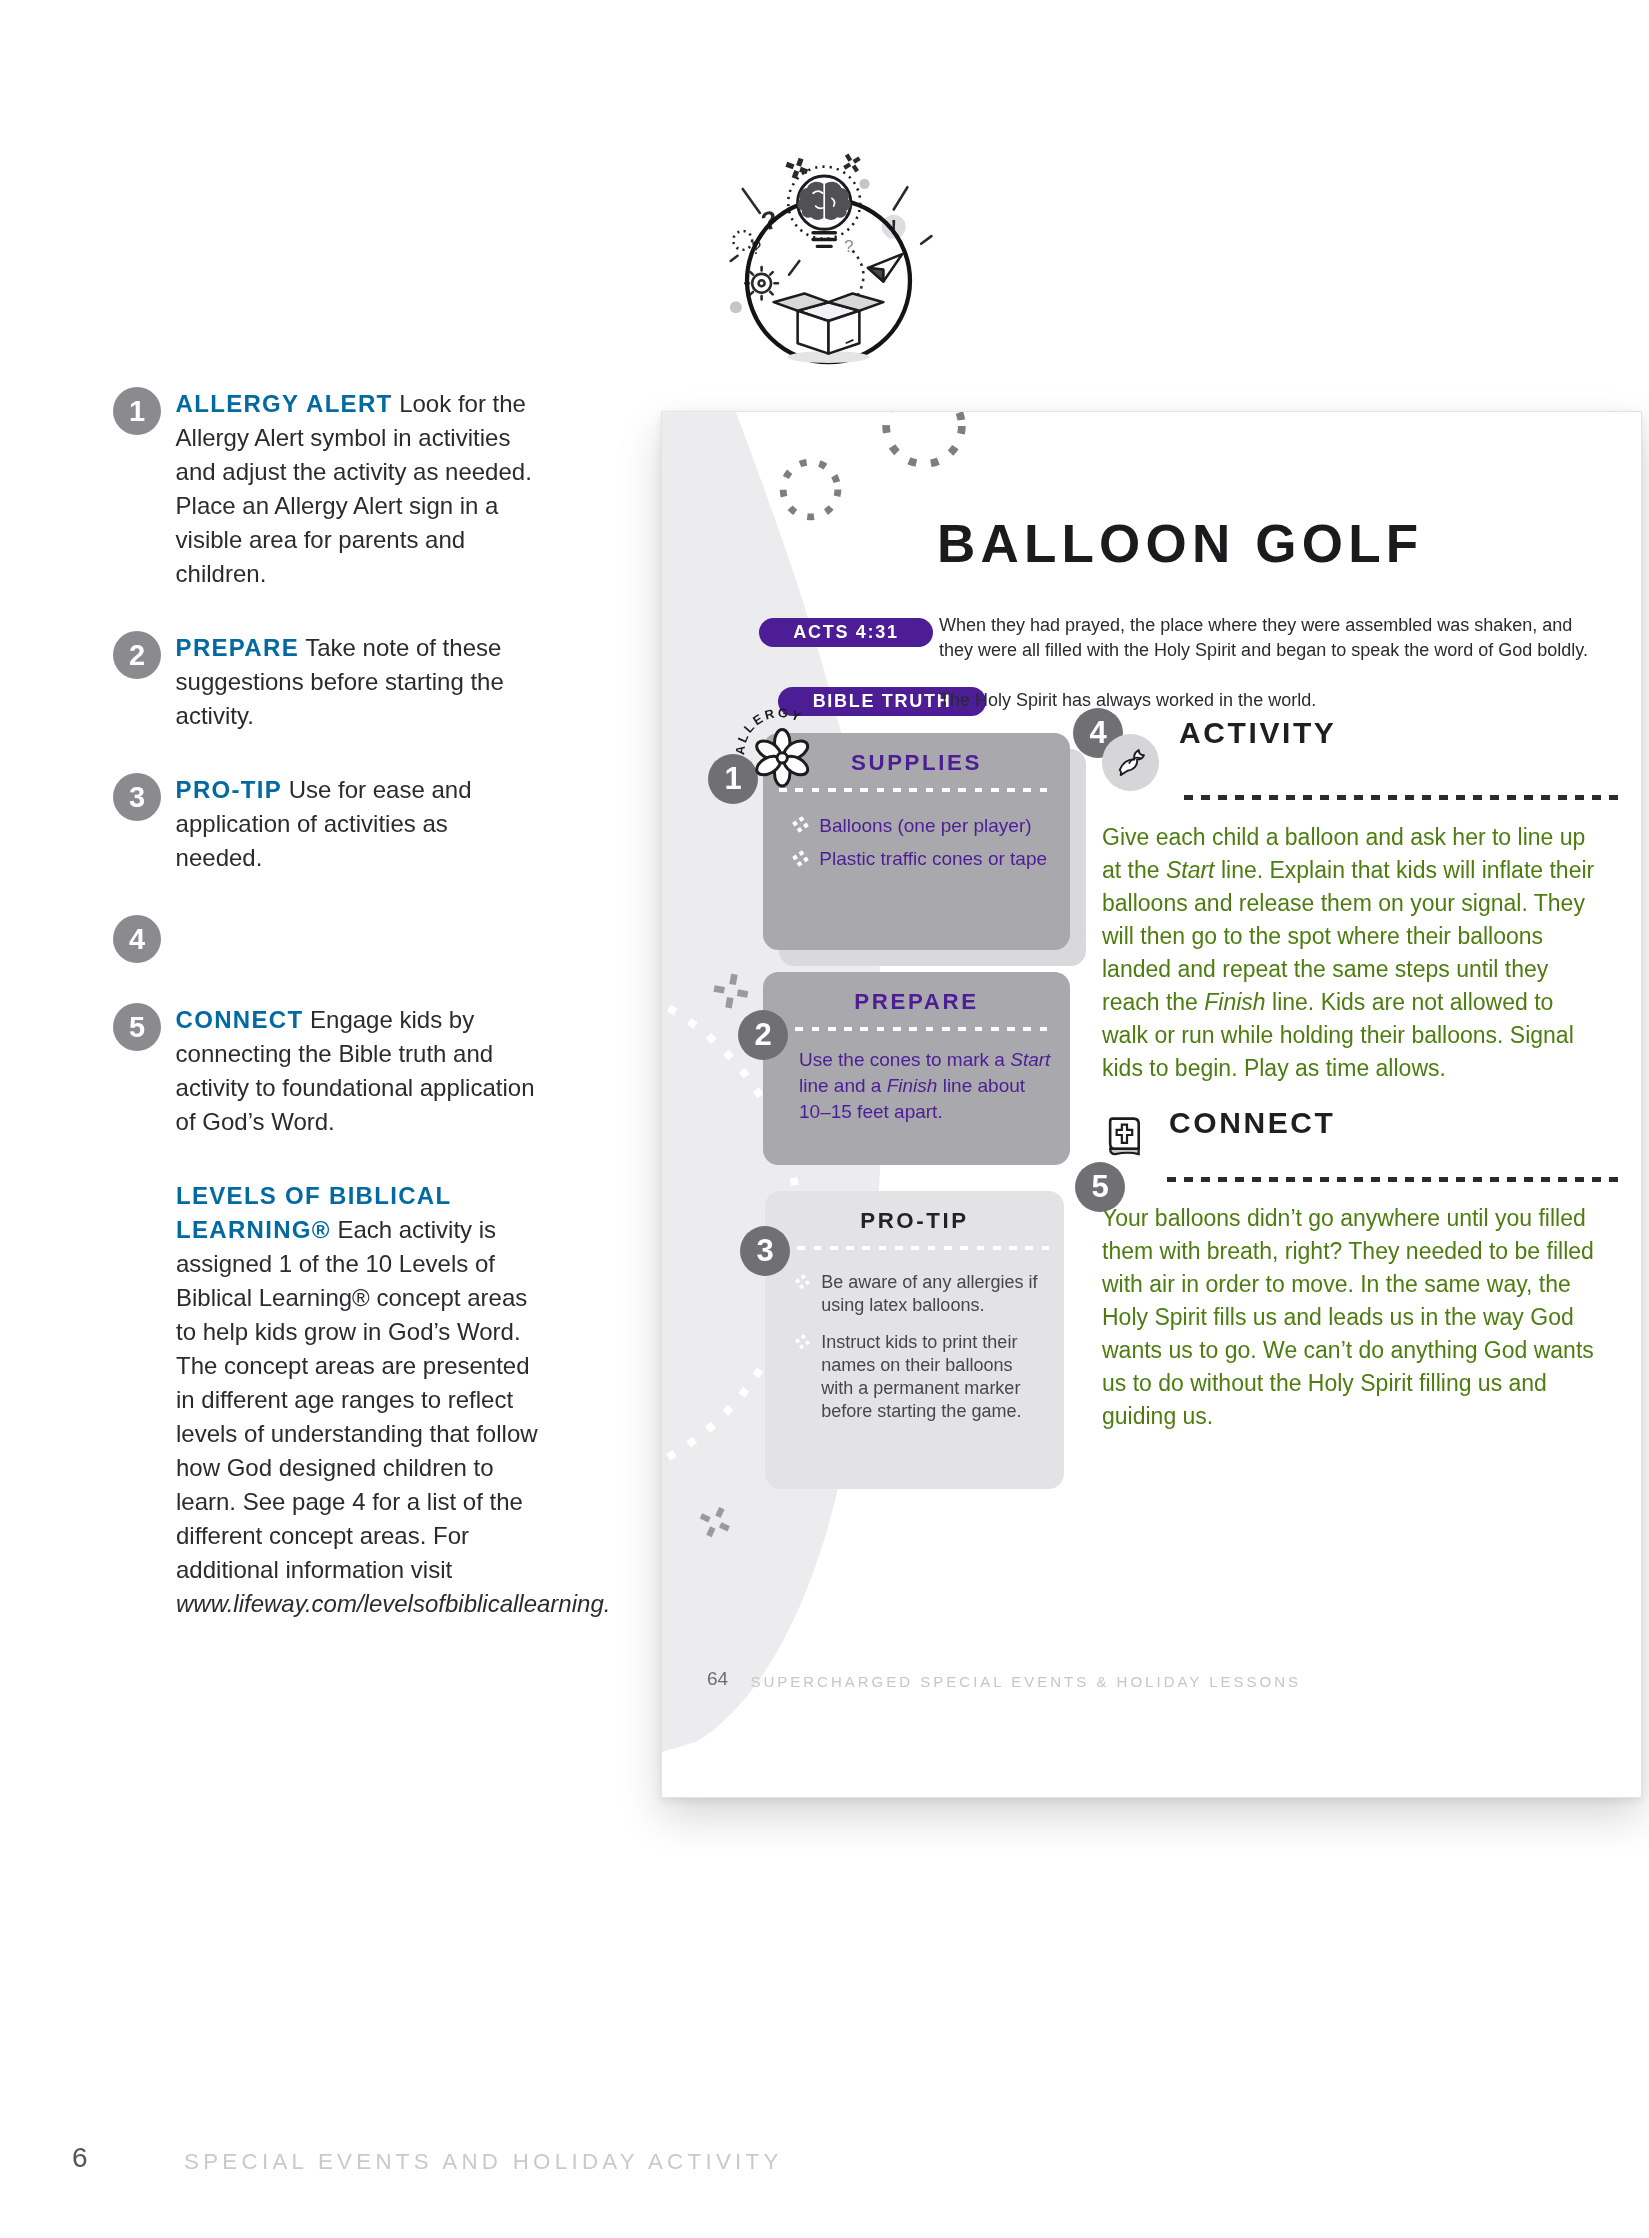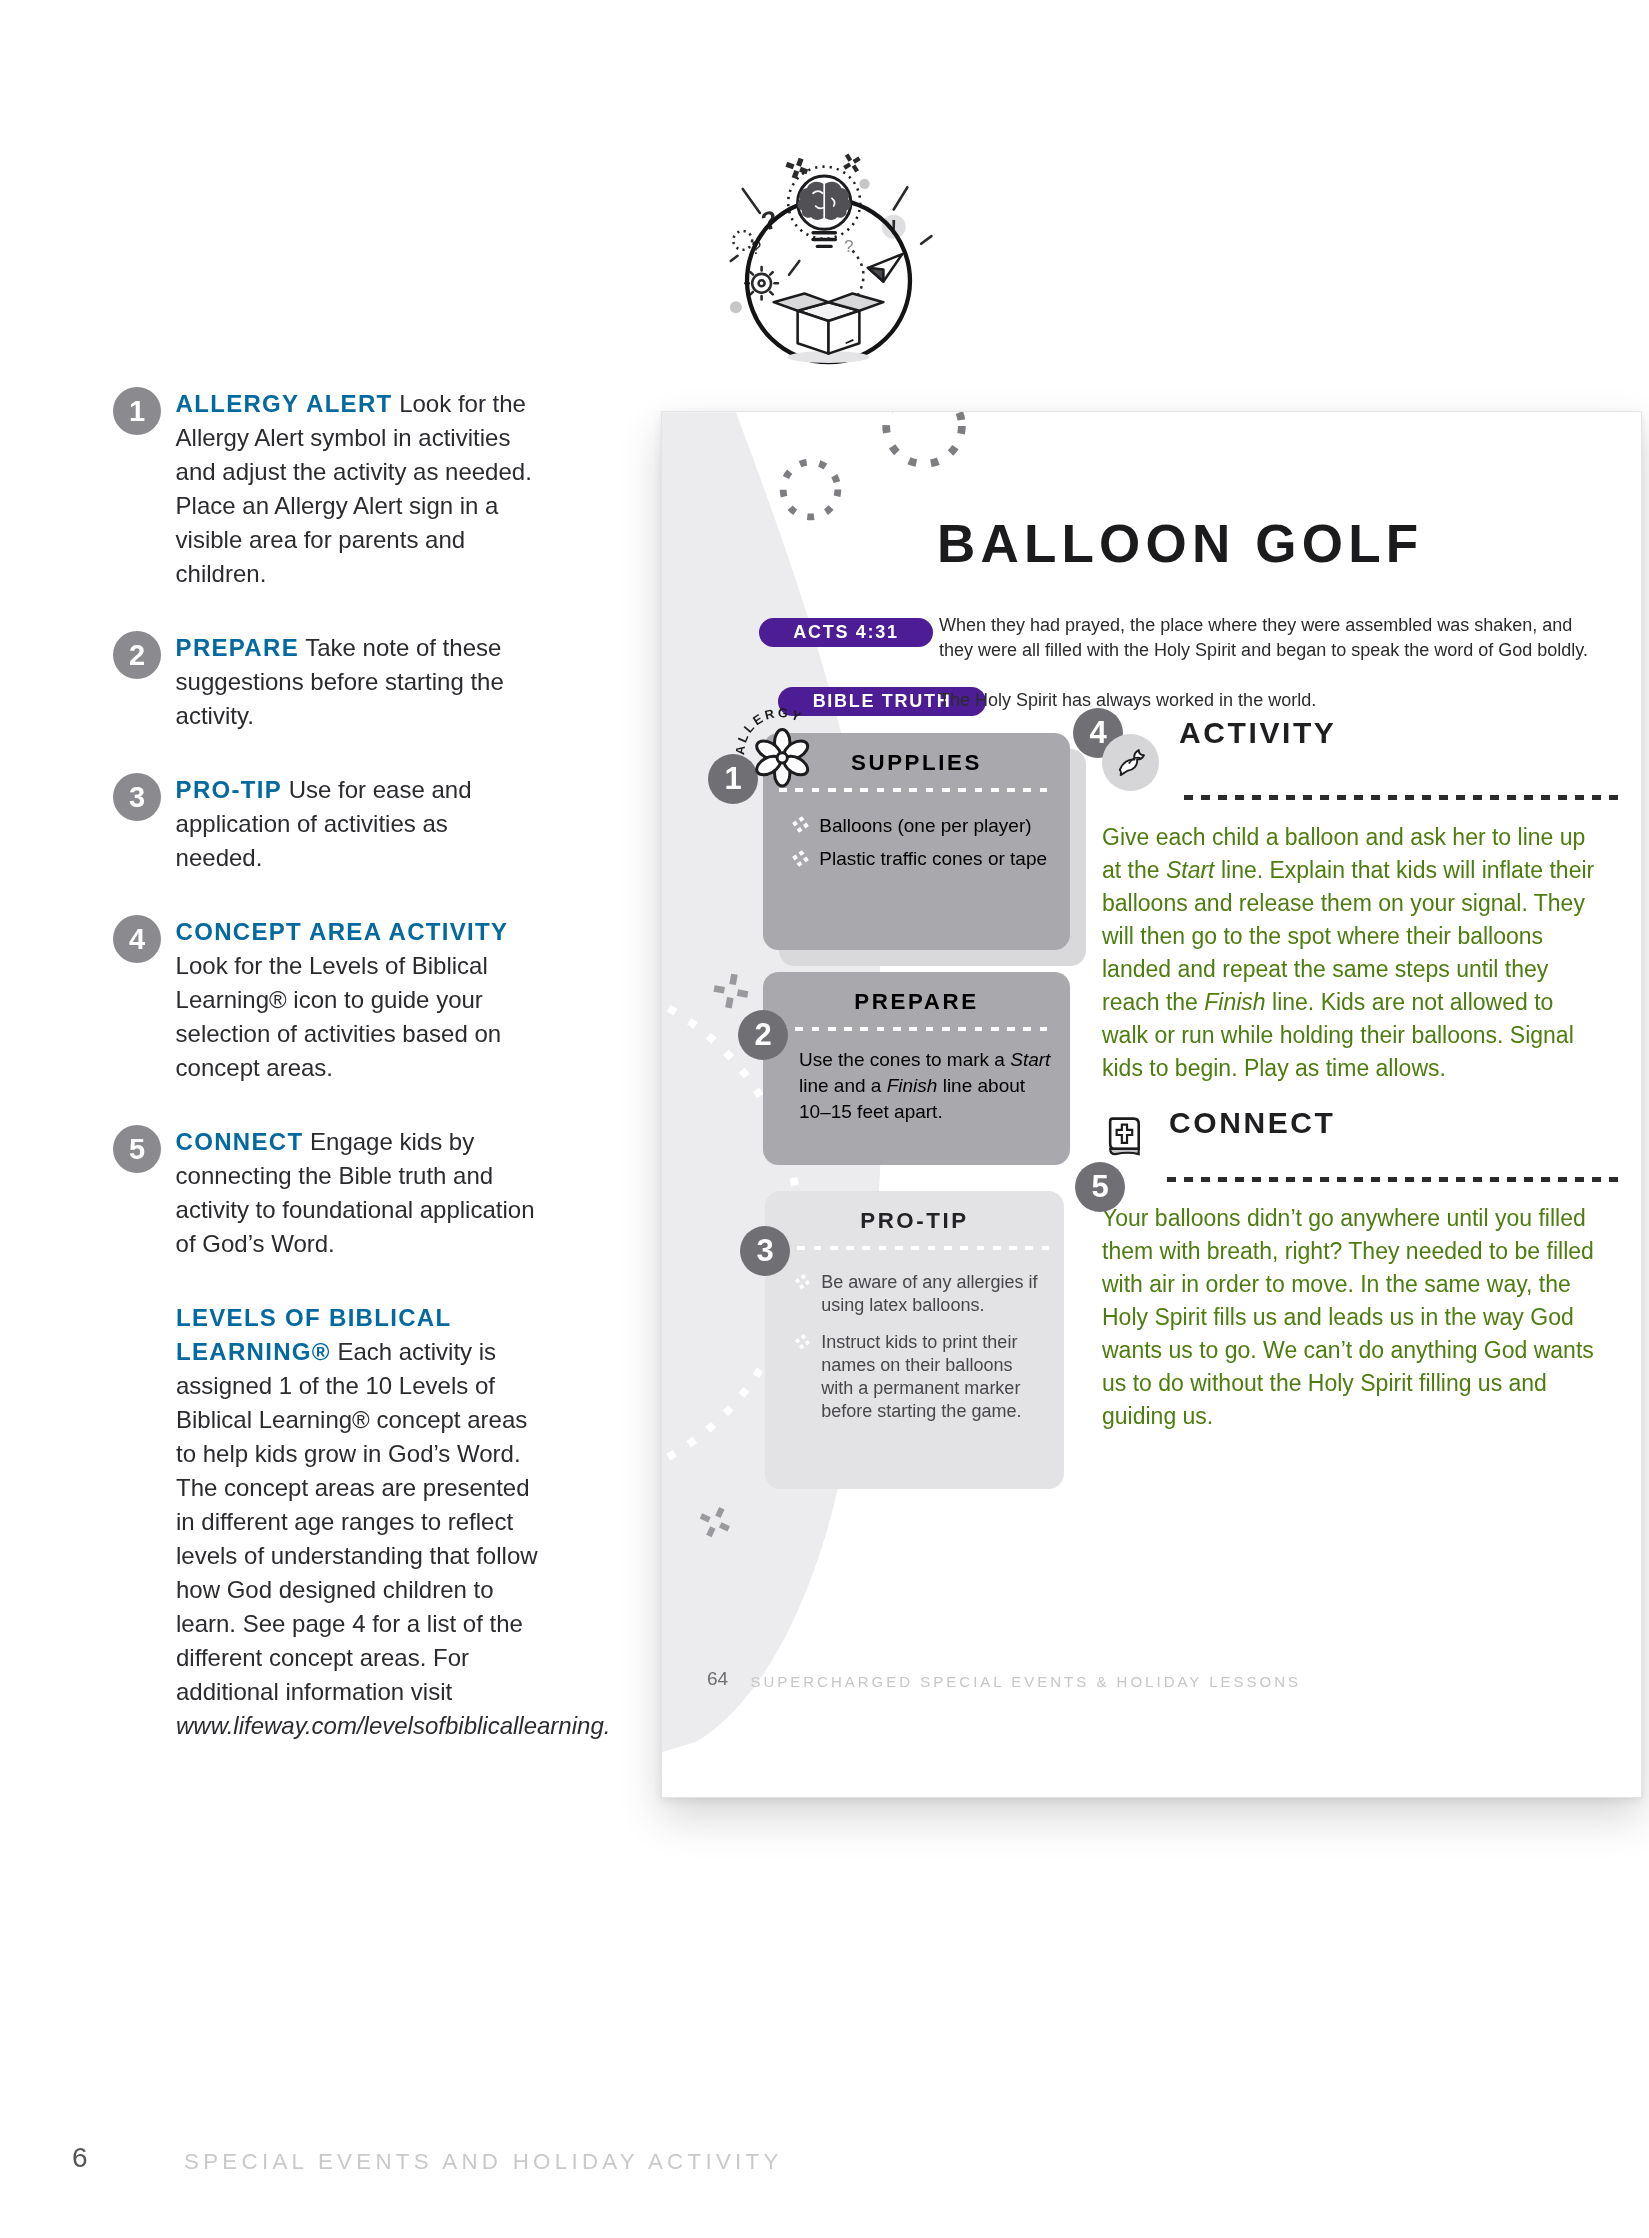--- a/index.html
+++ b/index.html
@@ -26,21 +26,21 @@
         border:0.9px solid #e4e4e6;box-shadow:0 19px 41px rgba(0,0,0,.16),0 3.4px 8.6px rgba(0,0,0,.08);overflow:hidden}
   .wedge{position:absolute;left:0;top:0;z-index:0}
   .decor{position:absolute;z-index:1}
   .card-title{position:absolute;left:275px;top:101px;font-size:53px;font-weight:bold;
               letter-spacing:5.2px;color:#1b1b1e;z-index:2;white-space:nowrap}
   .pill{position:absolute;height:29px;border-radius:14.6px;background:#4c1d95;color:#fff;font-weight:bold;
         font-size:18px;letter-spacing:1.7px;display:flex;align-items:center;justify-content:center;z-index:2}
   .verse{position:absolute;left:277px;top:201px;width:670px;font-size:18px;line-height:25px;color:#2b2b2e;z-index:2}
   .truth{position:absolute;left:277px;top:278px;font-size:18px;color:#2b2b2e;z-index:2}
 
-  .gbox{position:absolute;background:#a9a9ad;border-radius:15.5px;z-index:2;color:#000000}
+  .gbox{position:absolute;background:#a9a9ad;border-radius:15.5px;z-index:2;color:#4c1d95}
   .gbox h3{margin:0;padding-top:17px;text-align:center;font-size:22.3px;letter-spacing:2.6px;font-weight:bold}
   .protip{background:#e3e3e5;color:#47474b}
   .protip h3{color:#232327}
   .dash-w{height:4.3px;margin:12px 15.5px 0;background:repeating-linear-gradient(90deg,#fff 0 7.7px,transparent 7.7px 16.3px)}
   .dash-d{position:absolute;height:5.2px;background:repeating-linear-gradient(90deg,#2b2b2e 0 8.6px,transparent 8.6px 17px);z-index:2}
   .shadowbox{position:absolute;background:#d9d9db;border-radius:15.5px;z-index:1}
   .bullets{margin:20.6px 15.5px 0 29px}
   .bullet{display:flex;gap:10.3px;margin-bottom:8.6px;font-size:19px;line-height:25px}
   .bullet .dmn{flex:0 0 17px;margin-top:3.4px;transform:rotate(10deg)}
   .protip .bullet{font-size:18px;line-height:23px;margin-bottom:13.7px}
@@ -156,24 +156,20 @@
     </div>
     <div class="item">
       <div class="badge">3</div>
       <div class="itext">
         <span class="ihead">PRO-TIP</span>
         <span>Use for ease and application of activities as needed.</span>
       </div>
     </div>
     <div class="item">
       <div class="badge">4</div>
-      <div class="itext">
-        <span class="ihead block">CONCEPT AREA ACTIVITY</span>
-        <span>Look for the Levels of Biblical Learning® icon to guide your selection of activities based on concept areas.</span>
-      </div>
     </div>
     <div class="item">
       <div class="badge">5</div>
       <div class="itext">
         <span class="ihead">CONNECT</span>
         <span>Engage kids by connecting the Bible truth and activity to foundational application of God’s Word.</span>
       </div>
     </div>
     <div class="levels">
       <span class="ihead">LEVELS OF BIBLICAL LEARNING®</span>

